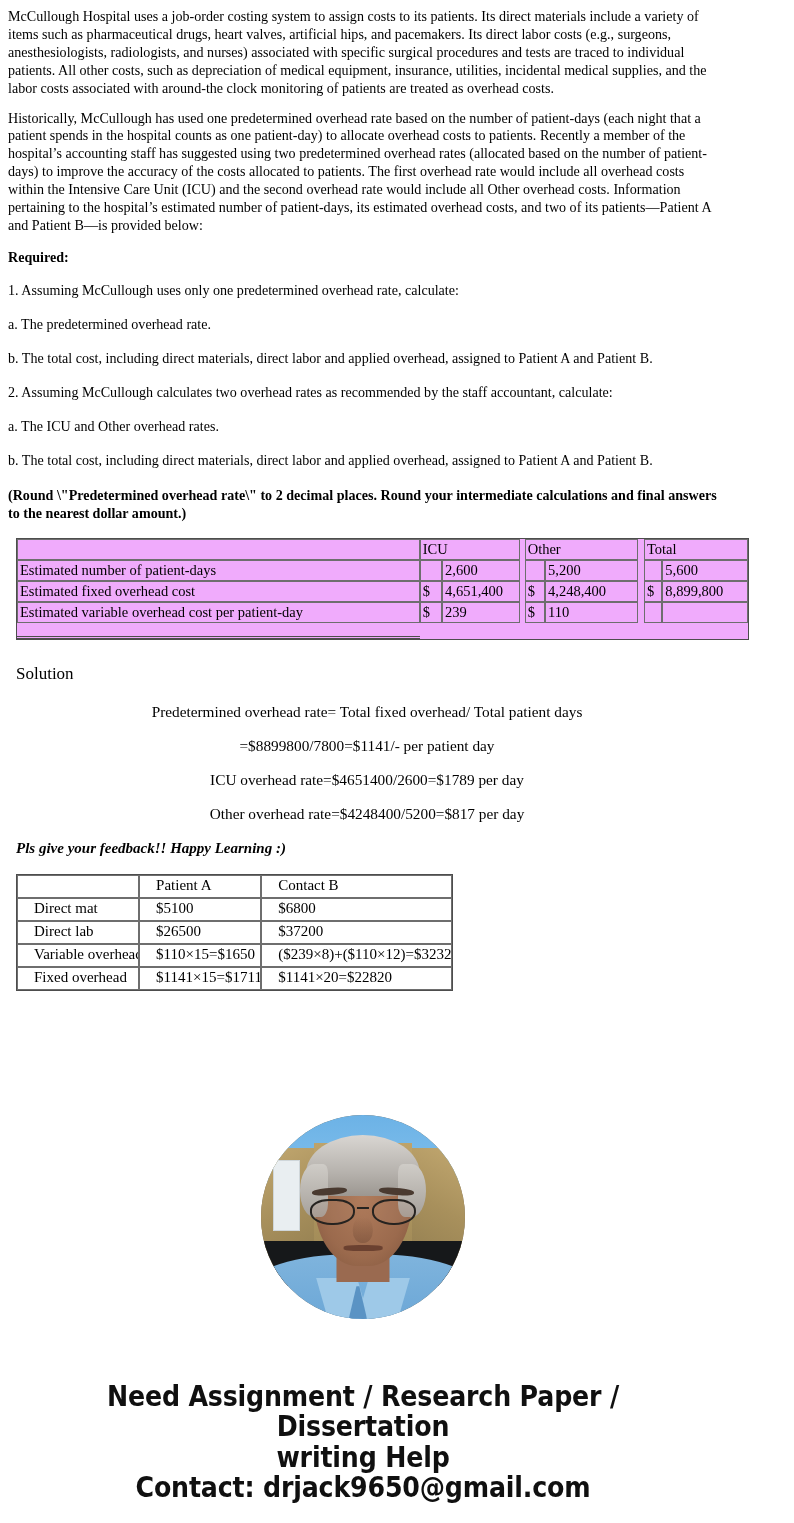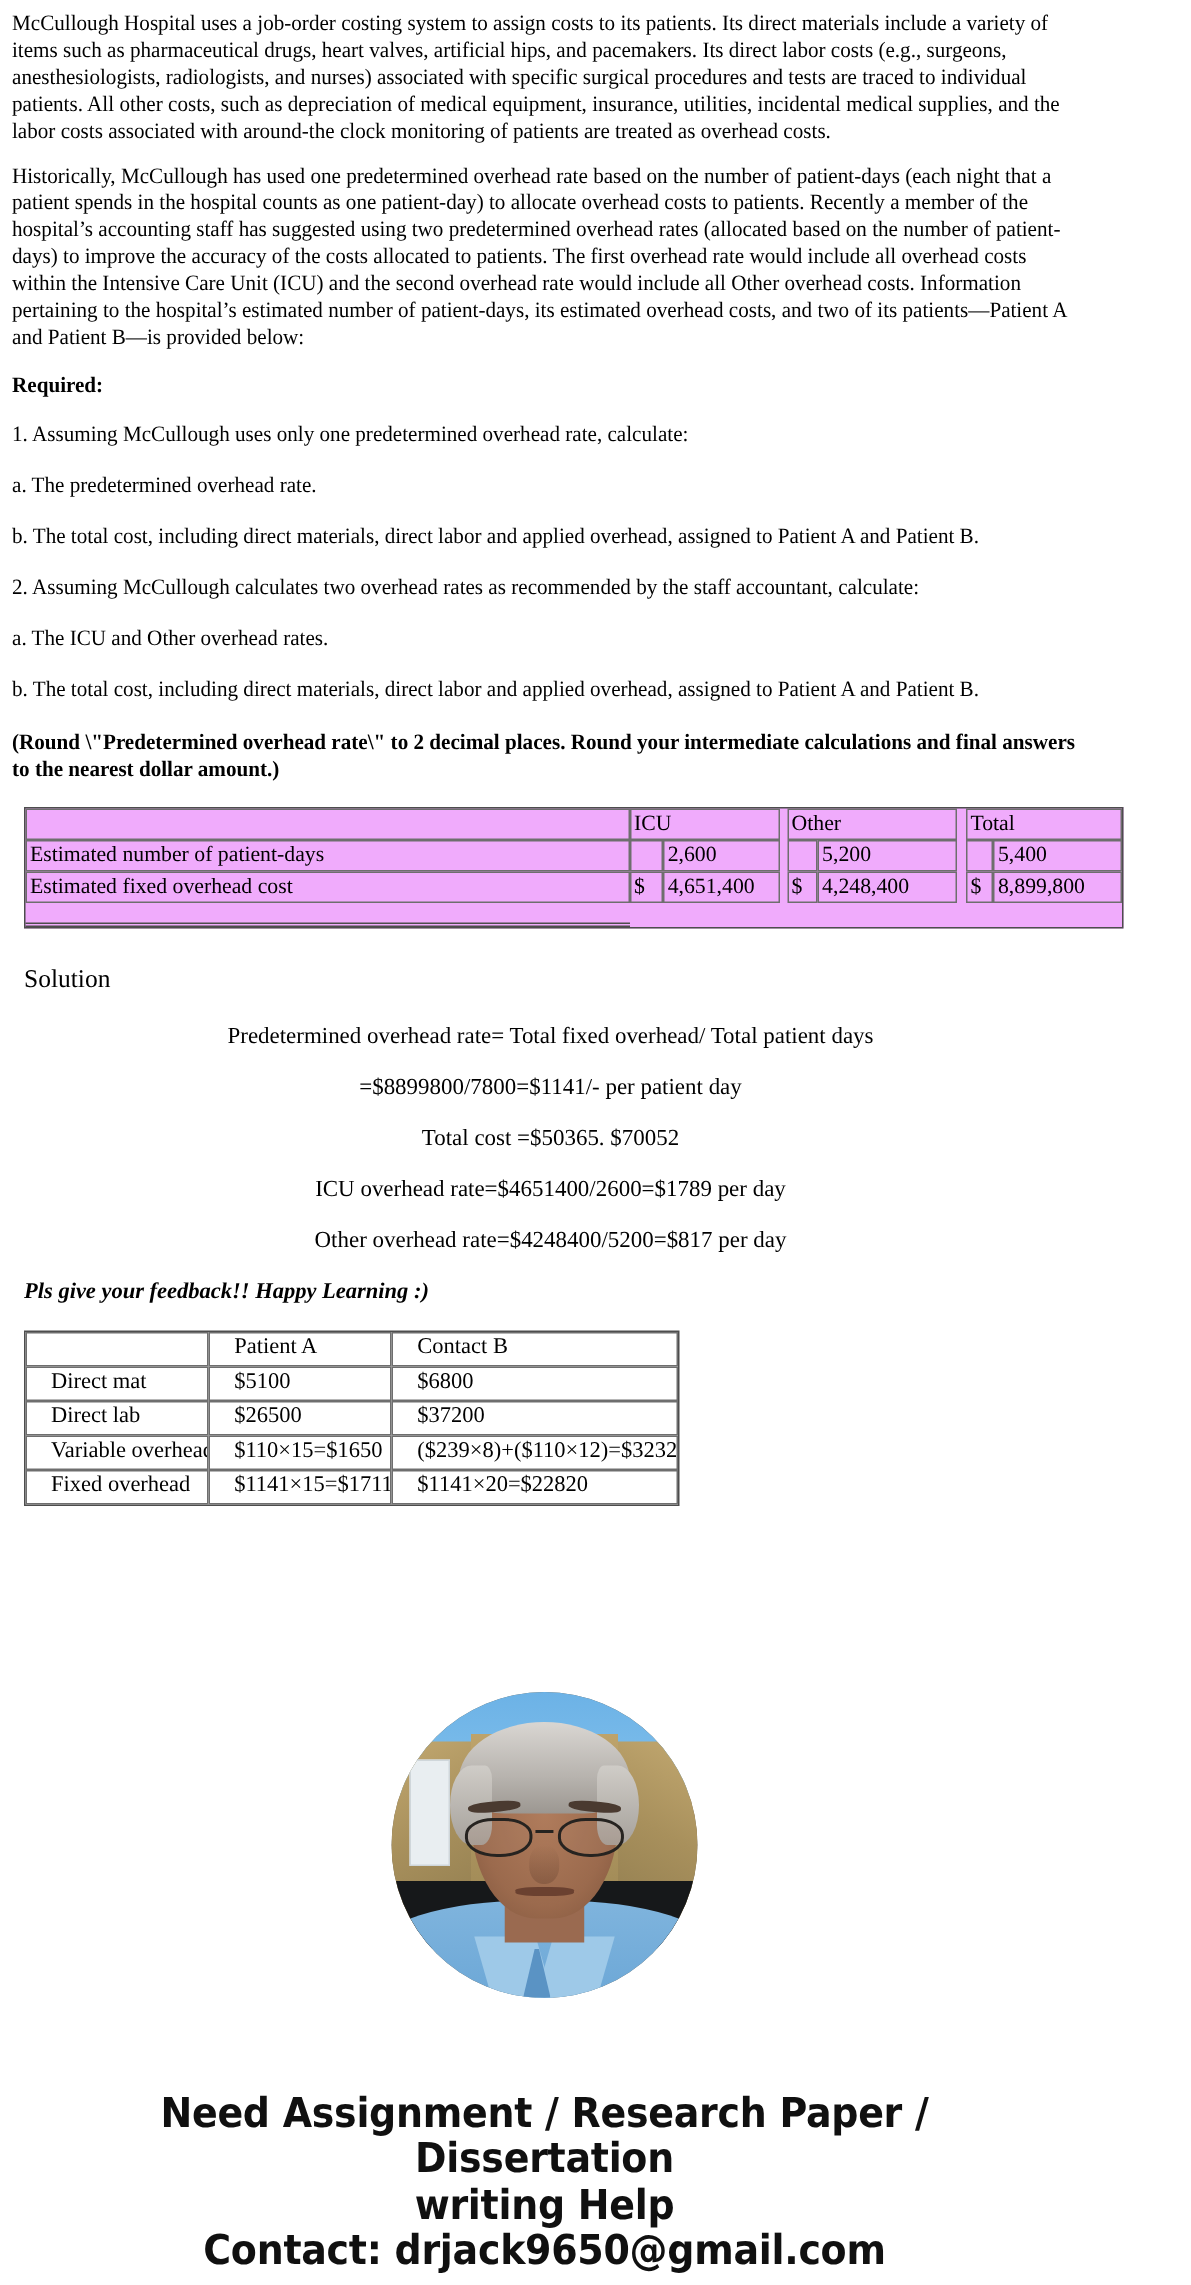--- a/index.html
+++ b/index.html
@@ -330,47 +330,57 @@
 
       <tr>
         <td class="bx">Estimated number of patient-days</td>
         <td class="bx"></td>
         <td class="bx">2,600</td>
         <td class="gap"></td>
         <td class="bx"></td>
         <td class="bx">5,200</td>
         <td class="gap"></td>
         <td class="bx"></td>
-        <td class="bx">5,400</td>
+        <td class="bx">5,600</td>
       </tr>
 
       <tr>
         <td class="bx">Estimated fixed overhead cost</td>
         <td class="bx">$</td>
         <td class="bx">4,651,400</td>
         <td class="gap"></td>
         <td class="bx">$</td>
         <td class="bx">4,248,400</td>
         <td class="gap"></td>
         <td class="bx">$</td>
         <td class="bx">8,899,800</td>
       </tr>
 
+      <tr>
+        <td class="bx">Estimated variable overhead cost per patient-day</td>
+        <td class="bx">$</td>
+        <td class="bx">239</td>
+        <td class="gap"></td>
+        <td class="bx">$</td>
+        <td class="bx">110</td>
+        <td class="gap"></td>
+        <td class="bx"></td>
+        <td class="bx"></td>
+      </tr>
 
       <tr>
         <td class="underlabel"></td>
         <td class="gap" colspan="8"></td>
       </tr>
     </tbody>
   </table>
 
   <h3 class="solution">Solution</h3>
   <p class="sol">Predetermined overhead rate= Total fixed overhead/ Total patient days</p>
   <p class="sol">=$8899800/7800=$1141/- per patient day</p>
-  <p class="sol">Total cost =$50365. $70052</p>
   <p class="sol">ICU overhead rate=$4651400/2600=$1789 per day</p>
   <p class="sol">Other overhead rate=$4248400/5200=$817 per day</p>
   <p class="feedback">Pls give your feedback!! Happy Learning :)</p>
 
   <table class="t2">
     <colgroup>
         <col class="c2-label">
         <col class="c2-a">
         <col class="c2-b">
       </colgroup>

